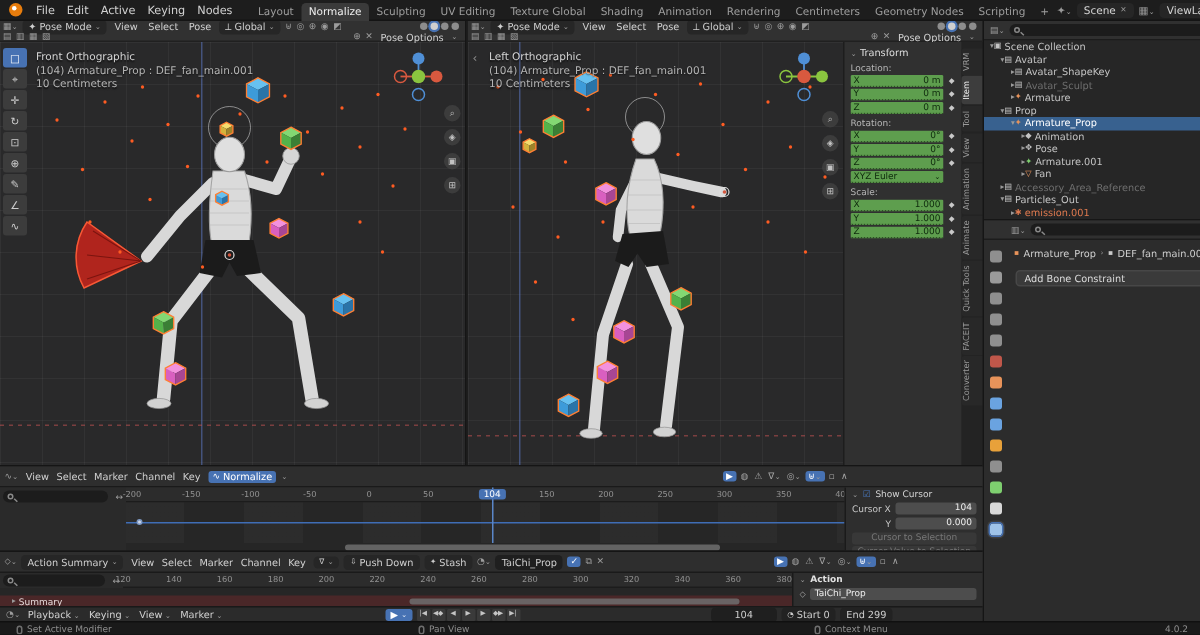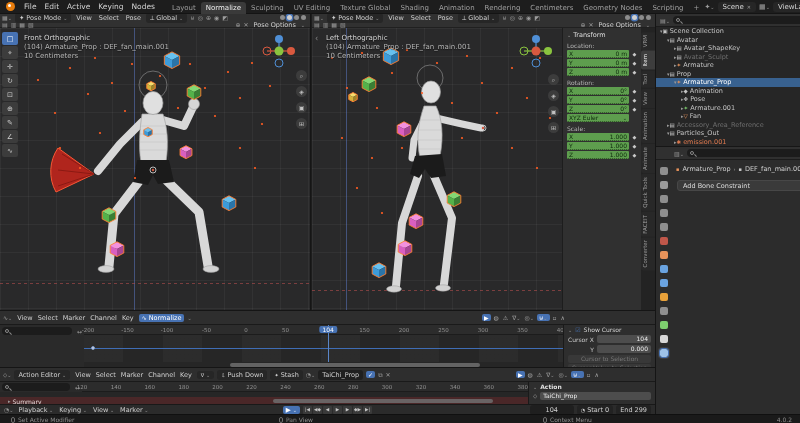--- a/index.html
+++ b/index.html
@@ -772,21 +772,21 @@
           <div class="sbbtn">Cursor to Selection</div>
           <div class="sbbtn">Cursor Value to Selection</div>
         </div>
     </div>
   </div>
 
   <div id="dope">
     <div class="edhdr">
       <span class="vicon">⬦<span class="chev">⌄</span></span>
       <span class="pill">
-          <span>Action Editor</span>
+          <span>Action Summary</span>
           <span class="chev">⌄</span>
         </span>
       <span id="dope-menus" style="display:flex;gap:1px">
           <span class="vmenu">View</span>
           <span class="vmenu">Select</span>
           <span class="vmenu">Marker</span>
           <span class="vmenu">Channel</span>
           <span class="vmenu">Key</span>
         </span>
       <span class="pill">
@@ -881,21 +881,21 @@
       </span>
     <span style="flex:1.2"></span>
     <span class="pill" style="background:#1f1f1f;width:44px;justify-content:center">
         <span>104</span>
       </span>
     <span class="pill" style="background:#222">
         <span style="font-size:5px">◔</span>
         <span>Start</span>
         <span>0</span>
       </span>
-    <span class="pill" style="background:#222;">
+    <span class="pill" style="background:#222;margin-right:56px">
         <span>End</span>
         <span>299</span>
       </span>
   </div>
 
   <div id="statusbar">
     <span class="statitem" style="left:8px">
         <span class="mouseic"></span>
         <span>Set Active Modifier</span>
       </span>

